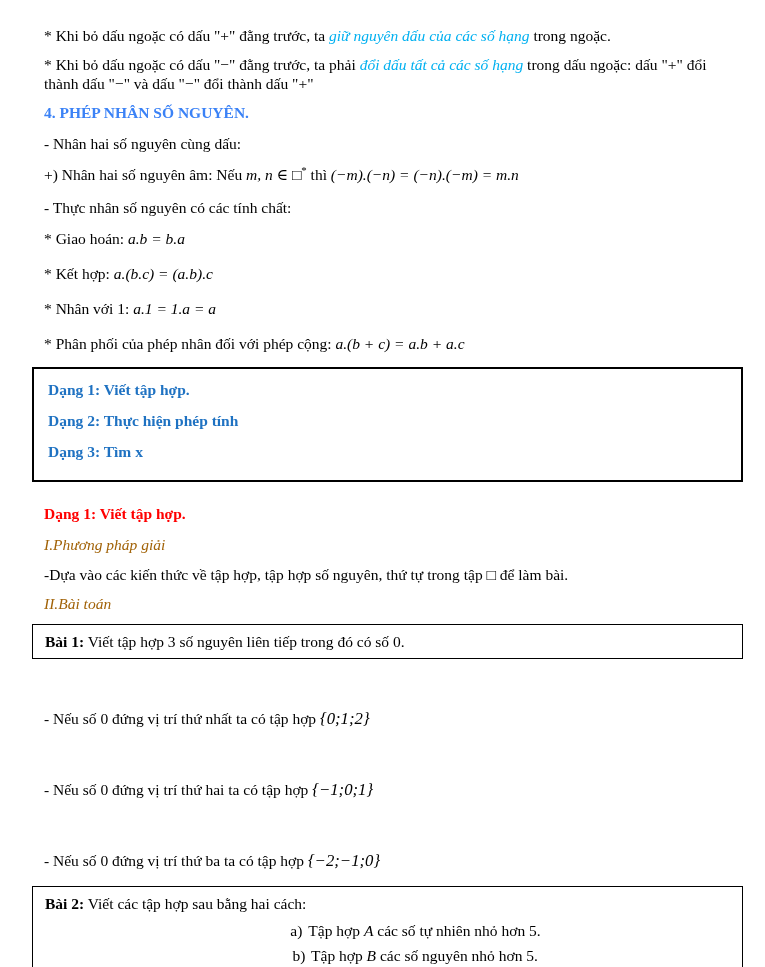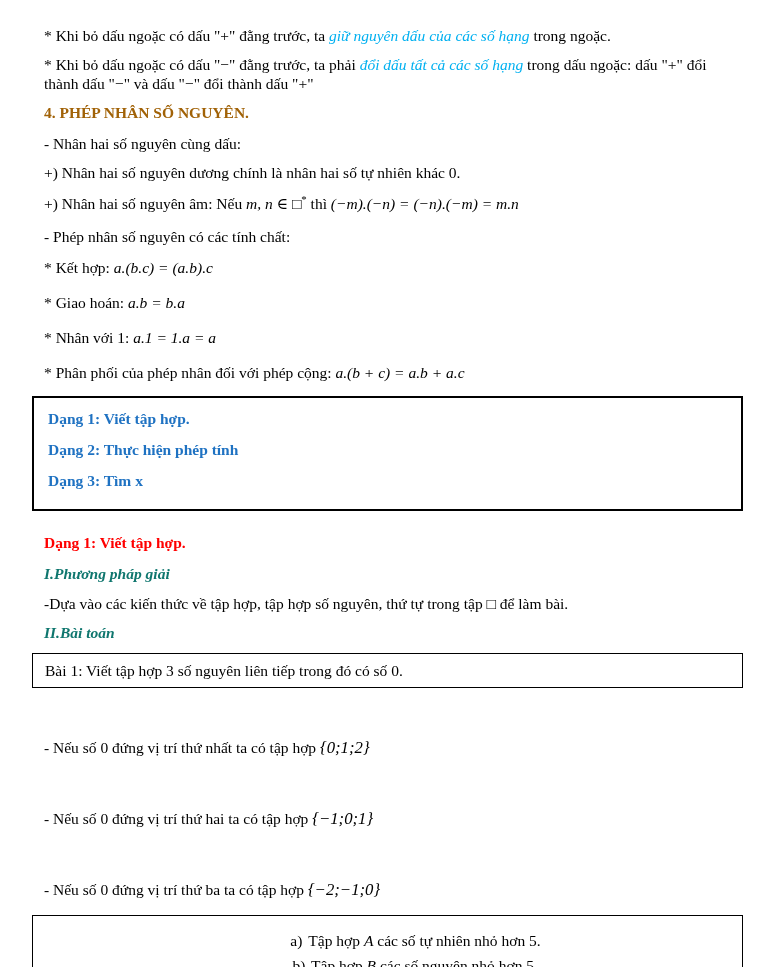--- a/index.html
+++ b/index.html
@@ -8,62 +8,61 @@
     font-family:"Liberation Serif","DejaVu Serif",serif;
     font-size:15.5px;color:#000;
   }
   .page{padding:26px 22px 0 44px;box-sizing:border-box;width:765px;}
   p{margin:0 0 10px 0;line-height:19px;}
   .mline{line-height:23px;margin-bottom:12px;}
   .math{font-style:italic;}
   .mset{font-size:1.08em;}
   sup.star{font-size:0.7em;vertical-align:super;line-height:0;}
   .em-cyan{color:#00B0F0;font-style:italic;text-align:right;}
-  .h-blue{color:#a16207;font-weight:bold;margin:4px 0 12px 0;}
-  .h-blue-i{color:#0f766e;font-weight:bold;font-style:italic;margin:2px 0 11px 0;}
+  .h-blue{color:#3b82f6;font-weight:bold;margin:4px 0 12px 0;}
+  .h-blue-i{color:#a16207;font-weight:normal;font-style:italic;margin:2px 0 11px 0;}
   .h-red{color:#FF0000;font-weight:bold;margin:16px 0 12px 0;}
   .u-bi{font-weight:bold;font-style:italic;text-decoration:underline;margin:2px 0 13px 0;}
   .dang-box{
     border:2px solid #000;margin:6px 0 22px -12px;padding:11px 14px;
   }
   .dang-box .dang-item{color:#1F72C2;font-weight:bold;margin:0 0 12px 0;}
   .dang-box .dang-item:last-child{margin-bottom:8px;}
   .bai-box{
     border:1.5px solid #000;margin:4px 0 13px -12px;padding:7px 12px;
   }
-  .bai-label{font-weight:normal;}
+  .bai-label{font-weight:bold;}
   .bai-sub{margin:8px 0 0 0;}
   .sub-item{margin:0 0 6px 0;padding-left:50px;line-height:19px;text-align:center;}
   .sub-item:last-child{margin-bottom:2px;}
   .sub-marker{display:inline-block;min-width:24px;}
   .sol{margin-bottom:14px;margin-top:48px;}
 </style>
 </head>
 <body>
 
 <div class="page">
 
   <p><span>* Khi bỏ dấu ngoặc có dấu "+" đằng trước, ta </span><span class="em-cyan">giữ nguyên dấu của các số hạng</span><span> trong ngoặc.</span></p>
 
   <p><span>* Khi bỏ dấu ngoặc có dấu "−" đằng trước, ta phải </span><span class="em-cyan">đổi dấu tất cả các số hạng</span><span> trong dấu ngoặc: dấu "+" đổi thành dấu "−" và dấu "−" đổi thành dấu "+"</span></p>
 
   <p class="h-blue">4. PHÉP NHÂN SỐ NGUYÊN.</p>
 
 
   <p>- Nhân hai số nguyên cùng dấu:</p>
 
-  <p>+) Nhân hai số nguyên dương chính là nhân hai số tự nhiên khác 0.</p>
 
   <p class="mline"><span>+) Nhân hai số nguyên âm: Nếu </span><span class="math">m, n ∈ □</span><sup class="star">*</sup><span> thì </span><span class="math">(−m).(−n) = (−n).(−m) = m.n</span></p>
 
-  <p>- Phép nhân số nguyên có các tính chất:</p>
+  <p>- Thực nhân số nguyên có các tính chất:</p>
+
+  <p class="mline"><span>* Giao hoán: </span><span class="math">a.b = b.a</span></p>
 
   <p class="mline"><span>* Kết hợp: </span><span class="math">a.(b.c) = (a.b).c</span></p>
-
-  <p class="mline"><span>* Giao hoán: </span><span class="math">a.b = b.a</span></p>
 
   <p class="mline"><span>* Nhân với 1: </span><span class="math">a.1 = 1.a = a</span></p>
 
   <p class="mline"><span>* Phân phối của phép nhân đối với phép cộng: </span><span class="math">a.(b + c) = a.b + a.c</span></p>
 
 
   <div class="dang-box">
     <p class="dang-item">Dạng 1: Viết tập hợp.</p>
     <p class="dang-item">Dạng 2: Thực hiện phép tính</p>
     <p class="dang-item">Dạng 3: Tìm x</p>
@@ -82,19 +81,20 @@
   </div>
 
 
   <p class="mline sol"><span>- Nếu số 0 đứng vị trí thứ nhất ta có tập hợp </span><span class="math mset">{0;1;2}</span></p>
 
   <p class="mline sol"><span>- Nếu số 0 đứng vị trí thứ hai ta có tập hợp </span><span class="math mset">{−1;0;1}</span></p>
 
   <p class="mline sol"><span>- Nếu số 0 đứng vị trí thứ ba ta có tập hợp </span><span class="math mset">{−2;−1;0}</span></p>
 
   <div class="bai-box">
+    <p style="margin:0;"><span class="bai-label">Bài 2:</span><span> Viết các tập hợp sau bằng hai cách:</span></p>
     <div class="bai-sub">
       <p class="sub-item"><span class="sub-marker">a)</span><span>Tập hợp </span><span class="math">A</span><span> các số tự nhiên nhỏ hơn 5.</span></p>
       <p class="sub-item"><span class="sub-marker">b)</span><span>Tập hợp </span><span class="math">B</span><span> các số nguyên nhỏ hơn 5.</span></p>
     </div>
   </div>
 
 </div>
 
 </body></html>

